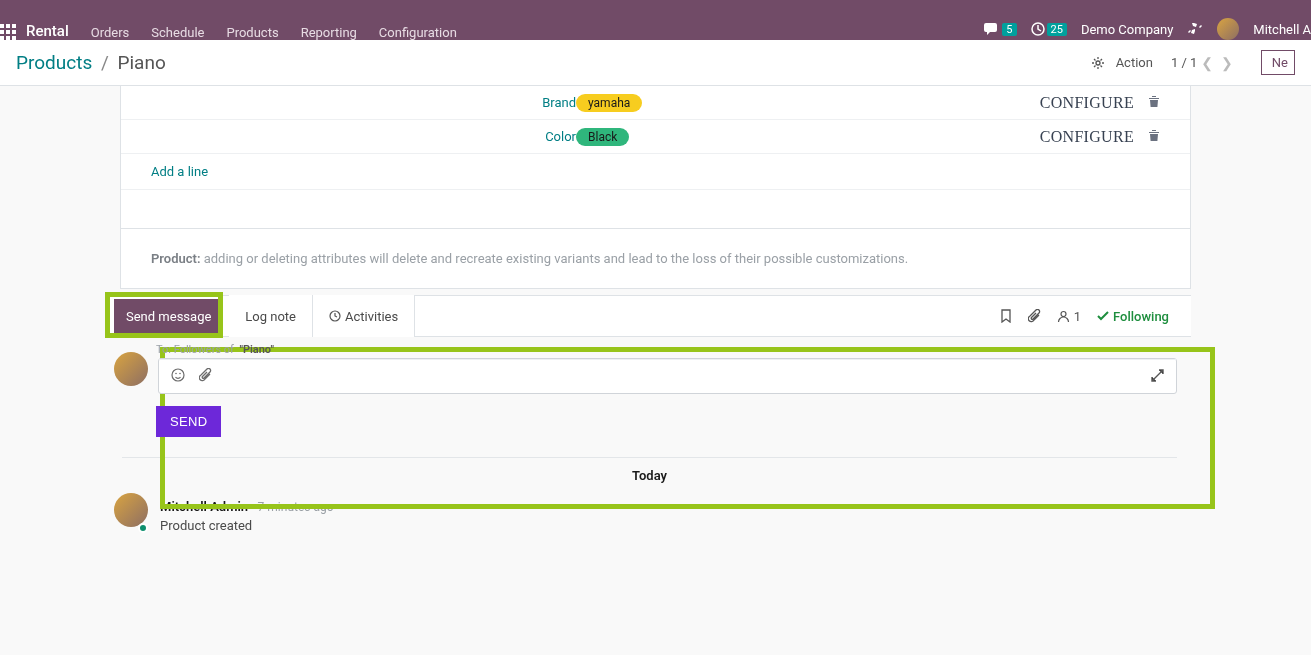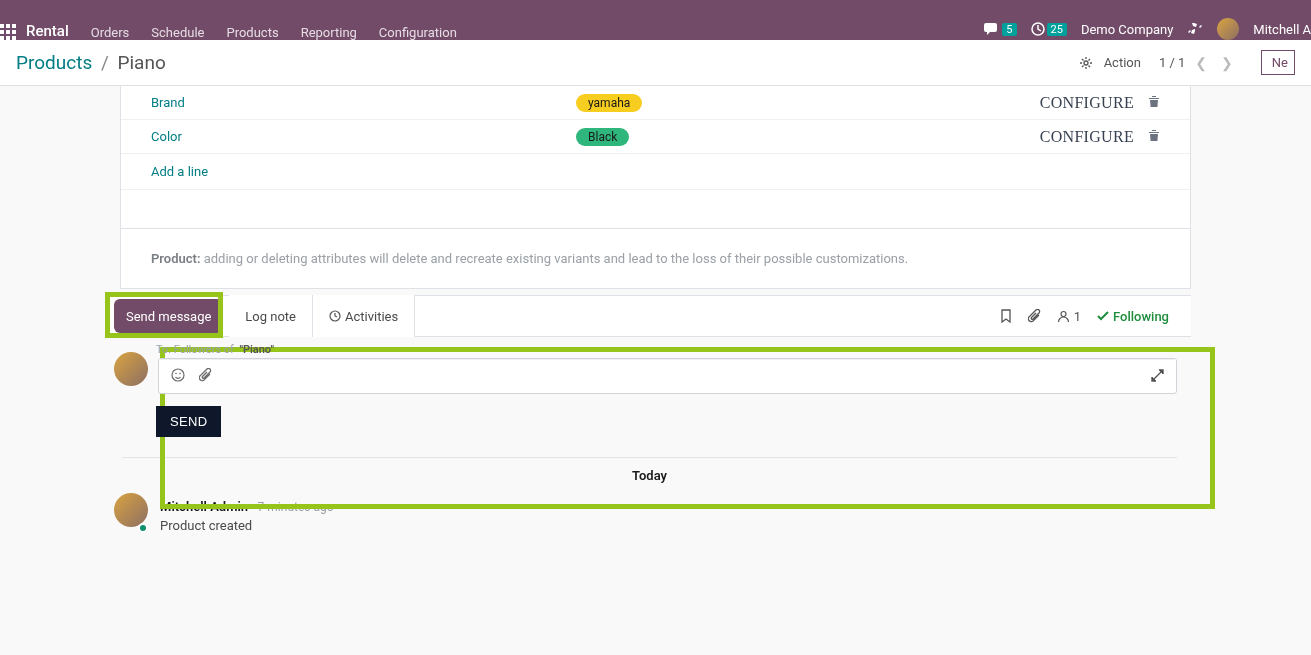--- a/index.html
+++ b/index.html
@@ -18,65 +18,65 @@
   .avatar-sm{ width:22px; height:22px; border-radius:50%; background:linear-gradient(135deg,#d9a441,#8d6e63); display:inline-block;}
 
   
   .controlbar{ background:#fff; height:46px; border-bottom:1px solid #dee2e6; display:flex; align-items:center; padding:0 16px;}
   .breadcrumb{ font-size:19px; }
   .breadcrumb a{ color:#017e84; text-decoration:none;}
   .breadcrumb .sep{ color:#888; margin:0 4px;}
   .breadcrumb .current{ color:#555;}
   .ctrl-right{ margin-left:auto; display:flex; align-items:center; gap:18px; color:#555;}
   .action-btn{ cursor:pointer; display:flex; align-items:center; gap:12px;}
-  .pager{ display:flex; align-items:center; gap:6px;}
+  .pager{ display:flex; align-items:center; }
   .pager .arrow{ color:#bbb; font-size:14px; cursor:pointer; padding:4px;}
   .new-btn{ border:1px solid #714b67; color:#714b67; padding:4px 6px 4px 10px; margin-left:6px;}
 
   
   .main-wrap{ padding:0; }
   .card{ background:#fff; border:1px solid #dee2e6; margin:0 120px 0 120px; border-top:none; }
   .attr-row{ display:flex; align-items:center; height:34px; border-bottom:1px solid #eef0f2; padding:0 30px 0 30px;}
-  .attr-row .label{ width:425px; color:#017e84; font-size:13px; cursor:pointer;}
+  .attr-row .label{ width:425px; color:#017e84; font-size:13px; cursor:pointer;text-align:right;}
   .attr-row .tag{ display:inline-block; padding:2px 12px; border-radius:12px; font-size:12px; color:#1a1a1a;}
   .tag-yellow{ background:#f7cd1f;}
   .tag-green{ background:#2fb67c; color:#fff;}
   .attr-row .right-actions{ margin-left:auto; display:flex; align-items:center; gap:14px;}
   .configure{ color:#374151; font-size:16px; letter-spacing:.3px; cursor:pointer;font-family:Liberation Serif, serif;}
   .trash{ color:#6b7280; cursor:pointer;}
   .add-line{ padding:10px 30px; color:#017e84; cursor:pointer; border-bottom:1px solid #eef0f2;}
   .card-spacer{ height:38px;}
   .warning-box{ border-top:1px solid #dee2e6; padding:22px 30px; color:#9aa0a6; font-size:13px;}
   .warning-box b{ color:#7a7f85; font-weight:600;}
 
   
   .chatter{ margin:6px 120px 0 108px; }
   .chatter-tabs{ display:flex; align-items:center; background:#fff; border:1px solid #dee2e6; border-left:none; border-right:none; height:42px;}
   .tab-btn{ height:42px; display:flex; align-items:center; padding:0 16px; font-size:13px; cursor:pointer; background:#fff;}
-  .tab-btn.sendmsg{ background:#714b67; color:#fff; margin:0 6px; height:34px; padding:0 12px;border-radius:6px;}
+  .tab-btn.sendmsg{ background:#714b67; color:#fff; margin:0 6px; height:34px; padding:0 12px;}
   .tab-btn.lognote{ color:#4a4a4a;}
   .tab-btn.activities{ border-left:1px solid #dee2e6; border-right:1px solid #dee2e6; color:#4a4a4a; gap:4px;}
   .chatter-tabs .tab-right{ margin-left:auto; display:flex; align-items:center; gap:16px; padding-right:22px;}
   .follow-item{ display:flex; align-items:center; gap:4px; color:#555;}
   .following{ color:#1e8e3e; font-weight:500; display:flex; align-items:center; gap:4px;}
 
   .hl-box1{ position:absolute; border:5px solid #97c41a; pointer-events:none;}
   
   .composer-area{ position:relative; padding:6px 0 0 0;}
   .to-line{ font-size:11px; color:#9aa0a6; padding:0 0 2px 48px;}
   .to-line b{ color:#555; font-weight:600;}
   .composer-row{ display:flex; align-items:flex-start; gap:10px; padding:0 14px 0 6px;}
   .avatar-md{ width:34px; height:34px; border-radius:50%; background:linear-gradient(135deg,#d9a441,#8d6e63); flex-shrink:0; margin-top:-6px;}
   .composer-frame{ flex:1; border:1px solid #d0d4d9; border-radius:3px; background:#fff; }
   .composer-text{ padding:10px 12px; min-height:20px; display:flex; align-items:center; justify-content:space-between;}
   .composer-input{ border:none; outline:none; font-size:14px; color:#333; flex:1;}
   .caret-block{ width:8px; height:10px; background:#2e7d32; margin-left:auto; margin-top:6px;}
   .composer-toolbar{ border-top:1px solid #eef0f2; padding:8px 12px; display:flex; align-items:center; gap:14px; color:#6b6b6b;}
   .composer-toolbar .expand{ margin-left:auto; cursor:pointer;}
-  .send-btn{ background:#0f172a; color:#fff; border:none; padding:8px 14px; margin:12px 0 0 48px; font-size:13px; letter-spacing:.3px; cursor:pointer;}
+  .send-btn{ background:#6d28d9; color:#fff; border:none; padding:8px 14px; margin:12px 0 0 48px; font-size:13px; letter-spacing:.3px; cursor:pointer;}
 
   .hr-line{ border:none; border-top:1px solid #e3e6e9; margin:20px 14px 0 14px;}
   .today-label{ text-align:center; font-size:13px; font-weight:600; color:#1a1a1a; margin-top:10px;}
 
   .log-entry{ display:flex; gap:12px; padding:16px 14px 0 6px;}
   .avatar-status{ position:relative;}
   .avatar-status .dot{ position:absolute; bottom:0; right:0; width:10px; height:10px; background:#0e8f6e; border:2px solid #fff; border-radius:50%;}
   .log-head{ font-size:13px;}
   .log-head .author{ font-weight:600; color:#1a1a1a;}
   .log-head .when{ color:#9aa0a6; font-size:12px;}

